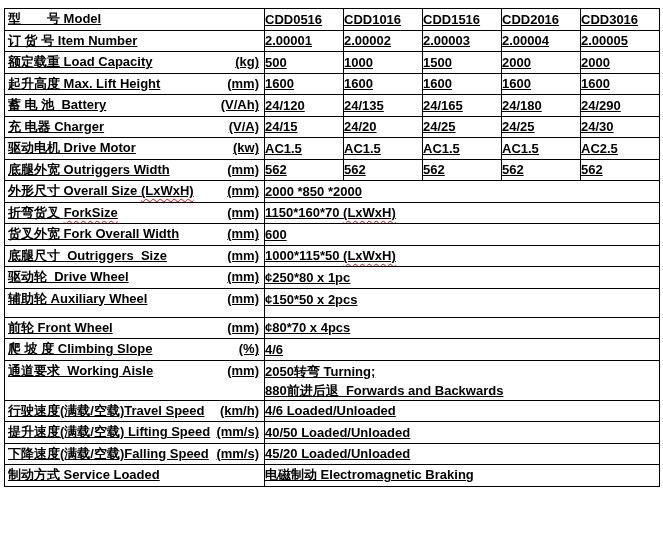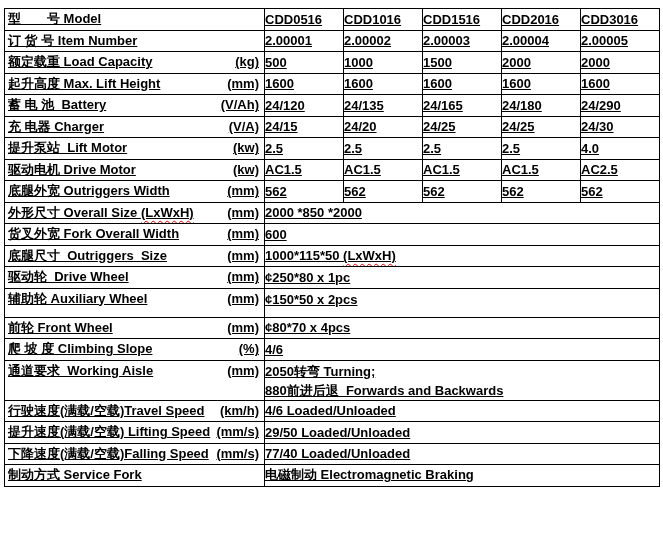--- a/index.html
+++ b/index.html
@@ -124,30 +124,20 @@
             <div class="lc"><span class="lbl"><span>充 电器 Charger</span></span><span class="unit">(V/A)</span></div>
           </td>
           <td class="value-cell">24/15</td>
           <td class="value-cell">24/20</td>
           <td class="value-cell">24/25</td>
           <td class="value-cell">24/25</td>
           <td class="value-cell">24/30</td>
         </tr>
         <tr class="r">
           <td>
-            <div class="lc"><span class="lbl"><span>提升泵站  Lift Motor</span></span><span class="unit">(kw)</span></div>
-          </td>
-          <td class="value-cell">2.5</td>
-          <td class="value-cell">2.5</td>
-          <td class="value-cell">2.5</td>
-          <td class="value-cell">2.5</td>
-          <td class="value-cell">4.0</td>
-        </tr>
-        <tr class="r">
-          <td>
             <div class="lc"><span class="lbl"><span>驱动电机 Drive Motor</span></span><span class="unit">(kw)</span></div>
           </td>
           <td class="value-cell">AC1.5</td>
           <td class="value-cell">AC1.5</td>
           <td class="value-cell">AC1.5</td>
           <td class="value-cell">AC1.5</td>
           <td class="value-cell">AC2.5</td>
         </tr>
         <tr class="r">
           <td>
@@ -160,20 +150,26 @@
           <td class="value-cell">562</td>
         </tr>
         <tr class="r">
           <td>
             <div class="lc"><span class="lbl"><span>外形尺寸 Overall Size </span><span class="sq">(LxWxH)</span></span><span class="unit">(mm)</span></div>
           </td>
           <td colspan="5" class="value-cell"><div class="vline"><span>2000 *850 *2000</span></div></td>
         </tr>
         <tr class="r">
           <td>
+            <div class="lc"><span class="lbl"><span>折弯货叉 </span><span class="sq">ForkSize</span></span><span class="unit">(mm)</span></div>
+          </td>
+          <td colspan="5" class="value-cell"><div class="vline"><span>1150*160*70 </span><span class="sq">(LxWxH)</span></div></td>
+        </tr>
+        <tr class="r">
+          <td>
             <div class="lc"><span class="lbl"><span>货叉外宽 Fork Overall Width</span></span><span class="unit">(mm)</span></div>
           </td>
           <td colspan="5" class="value-cell"><div class="vline"><span>600</span></div></td>
         </tr>
         <tr class="r">
           <td>
             <div class="lc"><span class="lbl"><span>底腿尺寸  Outriggers  Size</span></span><span class="unit">(mm)</span></div>
           </td>
           <td colspan="5" class="value-cell"><div class="vline"><span>1000*115*50 </span><span class="sq">(LxWxH)</span></div></td>
         </tr>
@@ -210,29 +206,29 @@
         <tr class="r">
           <td>
             <div class="lc"><span class="lbl"><span>行驶速度(满载/空载)Travel Speed</span></span><span class="unit">(km/h)</span></div>
           </td>
           <td colspan="5" class="value-cell"><div class="vline"><span>4/6 Loaded/Unloaded</span></div></td>
         </tr>
         <tr class="r">
           <td>
             <div class="lc"><span class="lbl"><span>提升速度(满载/空载) Lifting Speed</span></span><span class="unit">(mm/s)</span></div>
           </td>
-          <td colspan="5" class="value-cell"><div class="vline"><span>29/50 Loaded/Unloaded</span></div></td>
+          <td colspan="5" class="value-cell"><div class="vline"><span>40/50 Loaded/Unloaded</span></div></td>
         </tr>
         <tr class="r">
           <td>
             <div class="lc"><span class="lbl"><span>下降速度(满载/空载)Falling Speed</span></span><span class="unit">(mm/s)</span></div>
           </td>
-          <td colspan="5" class="value-cell"><div class="vline"><span>77/40 Loaded/Unloaded</span></div></td>
-        </tr>
-        <tr class="r">
-          <td>
-            <div class="lc"><span class="lbl"><span>制动方式 Service Fork</span></span></div>
+          <td colspan="5" class="value-cell"><div class="vline"><span>45/20 Loaded/Unloaded</span></div></td>
+        </tr>
+        <tr class="r">
+          <td>
+            <div class="lc"><span class="lbl"><span>制动方式 Service Loaded</span></span></div>
           </td>
           <td colspan="5" class="value-cell"><div class="vline"><span>电磁制动 Electromagnetic Braking</span></div></td>
         </tr>
       </tbody>
   </table>
 </div>
 
 </body></html>

